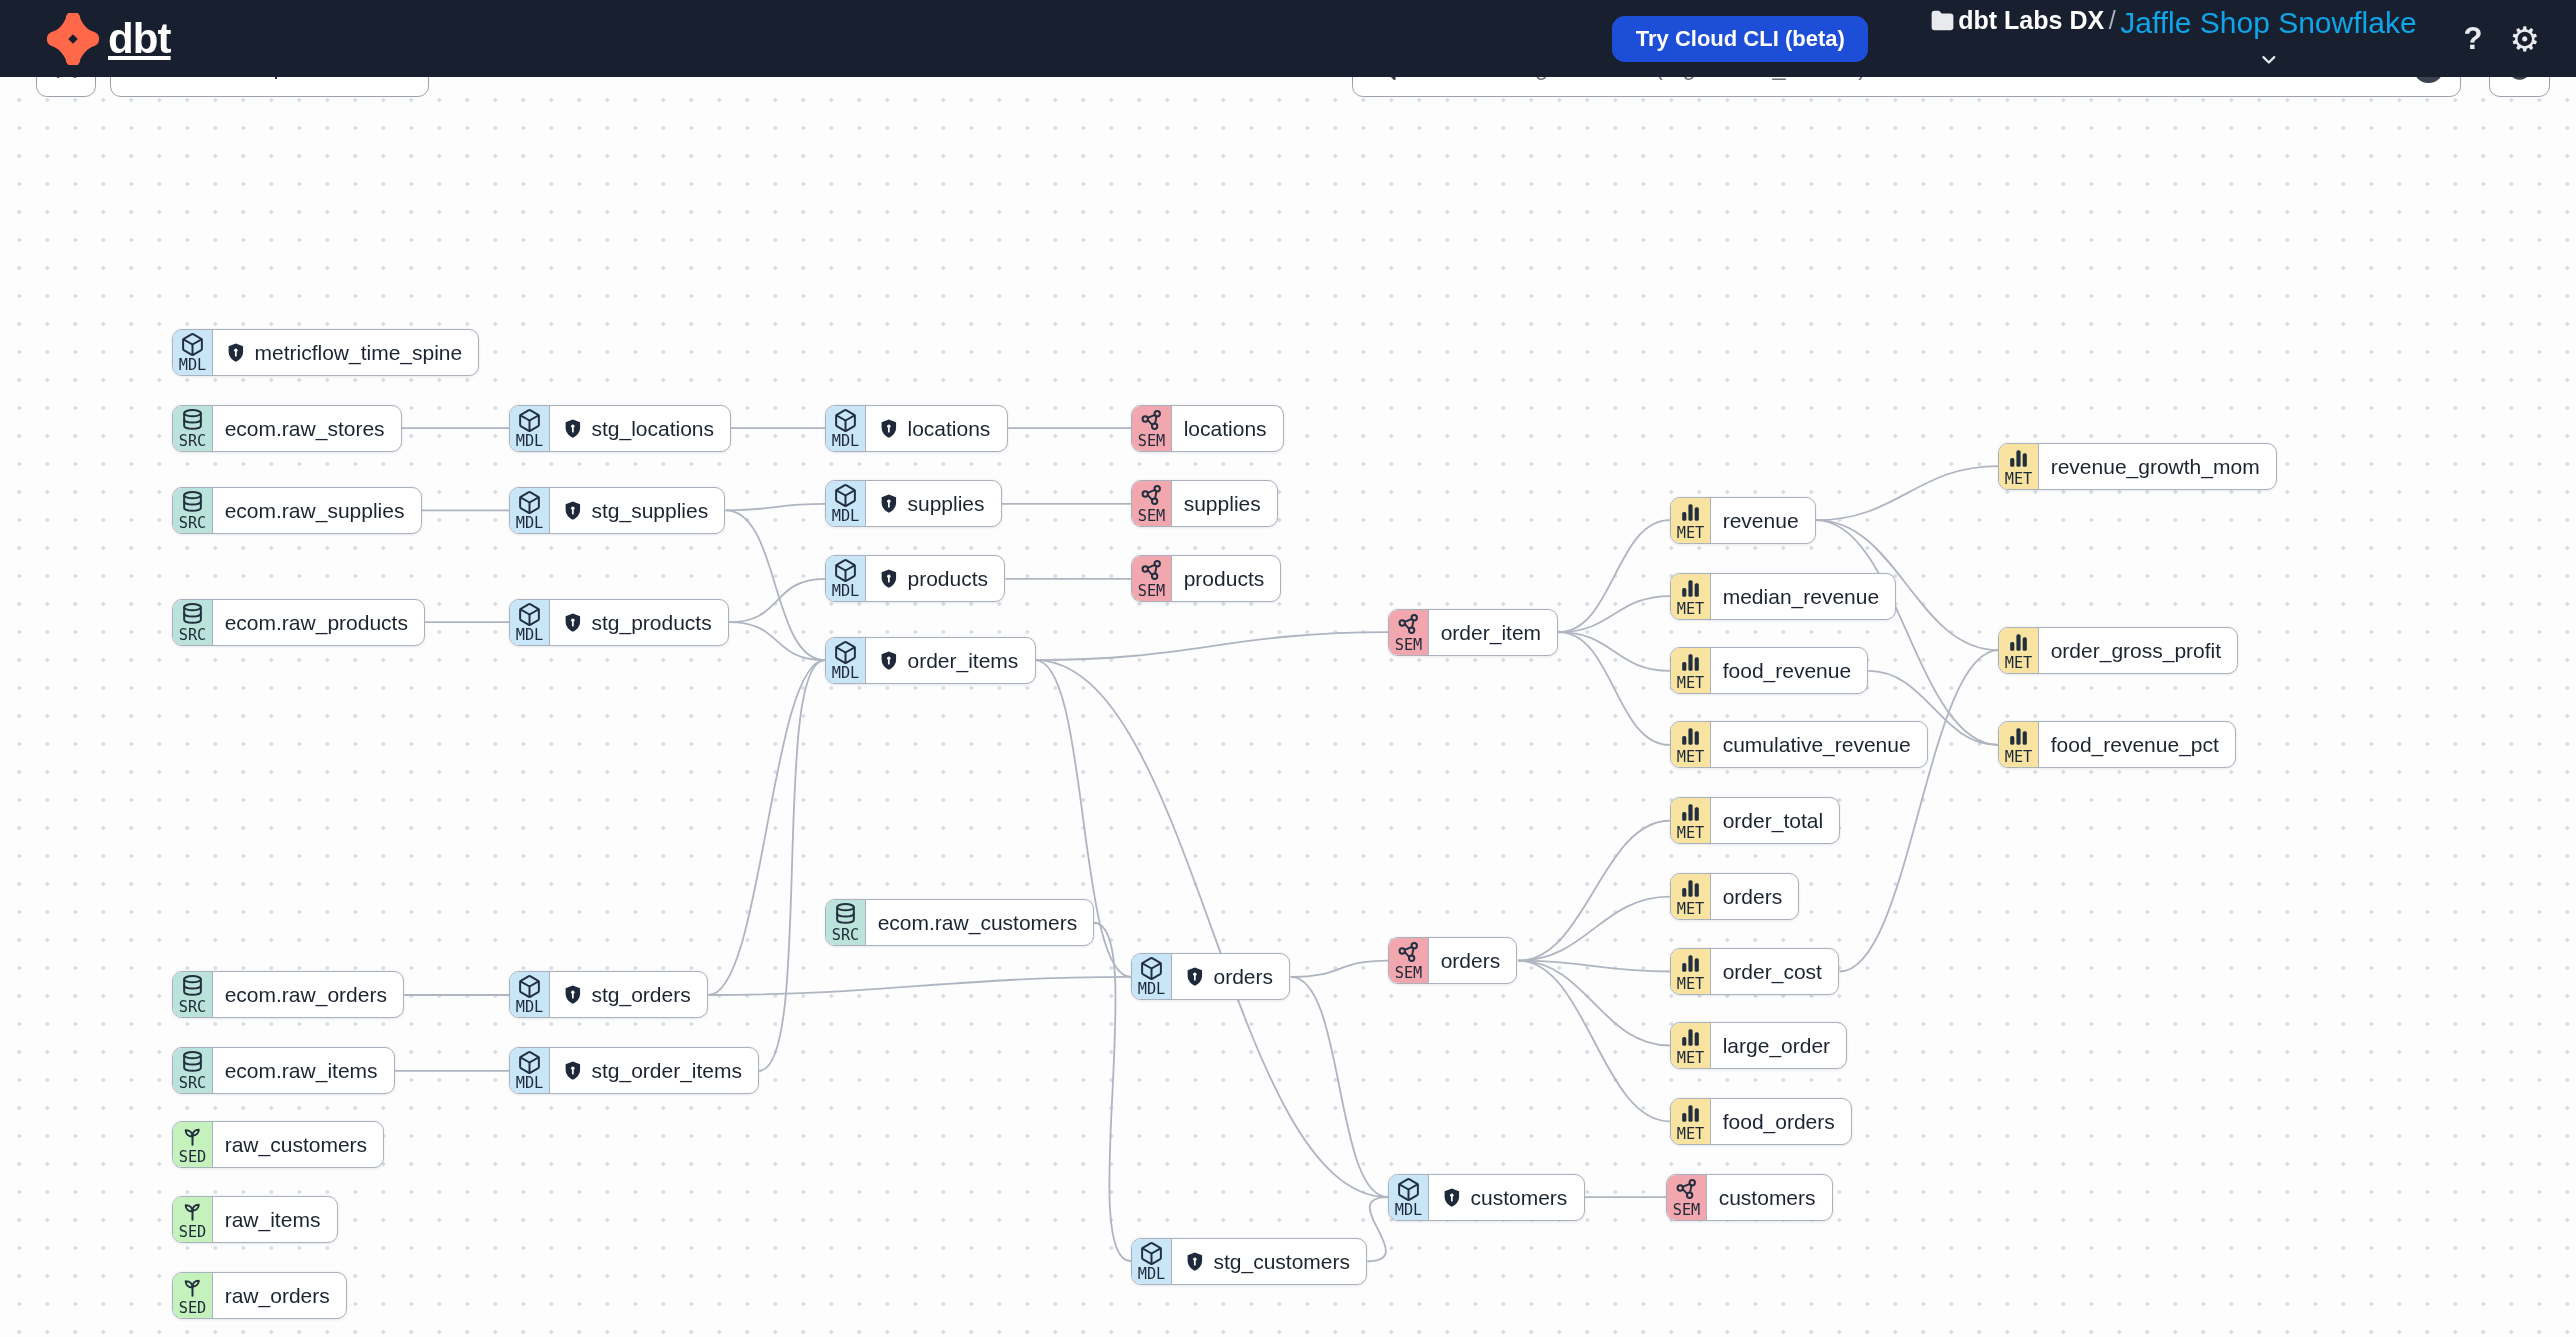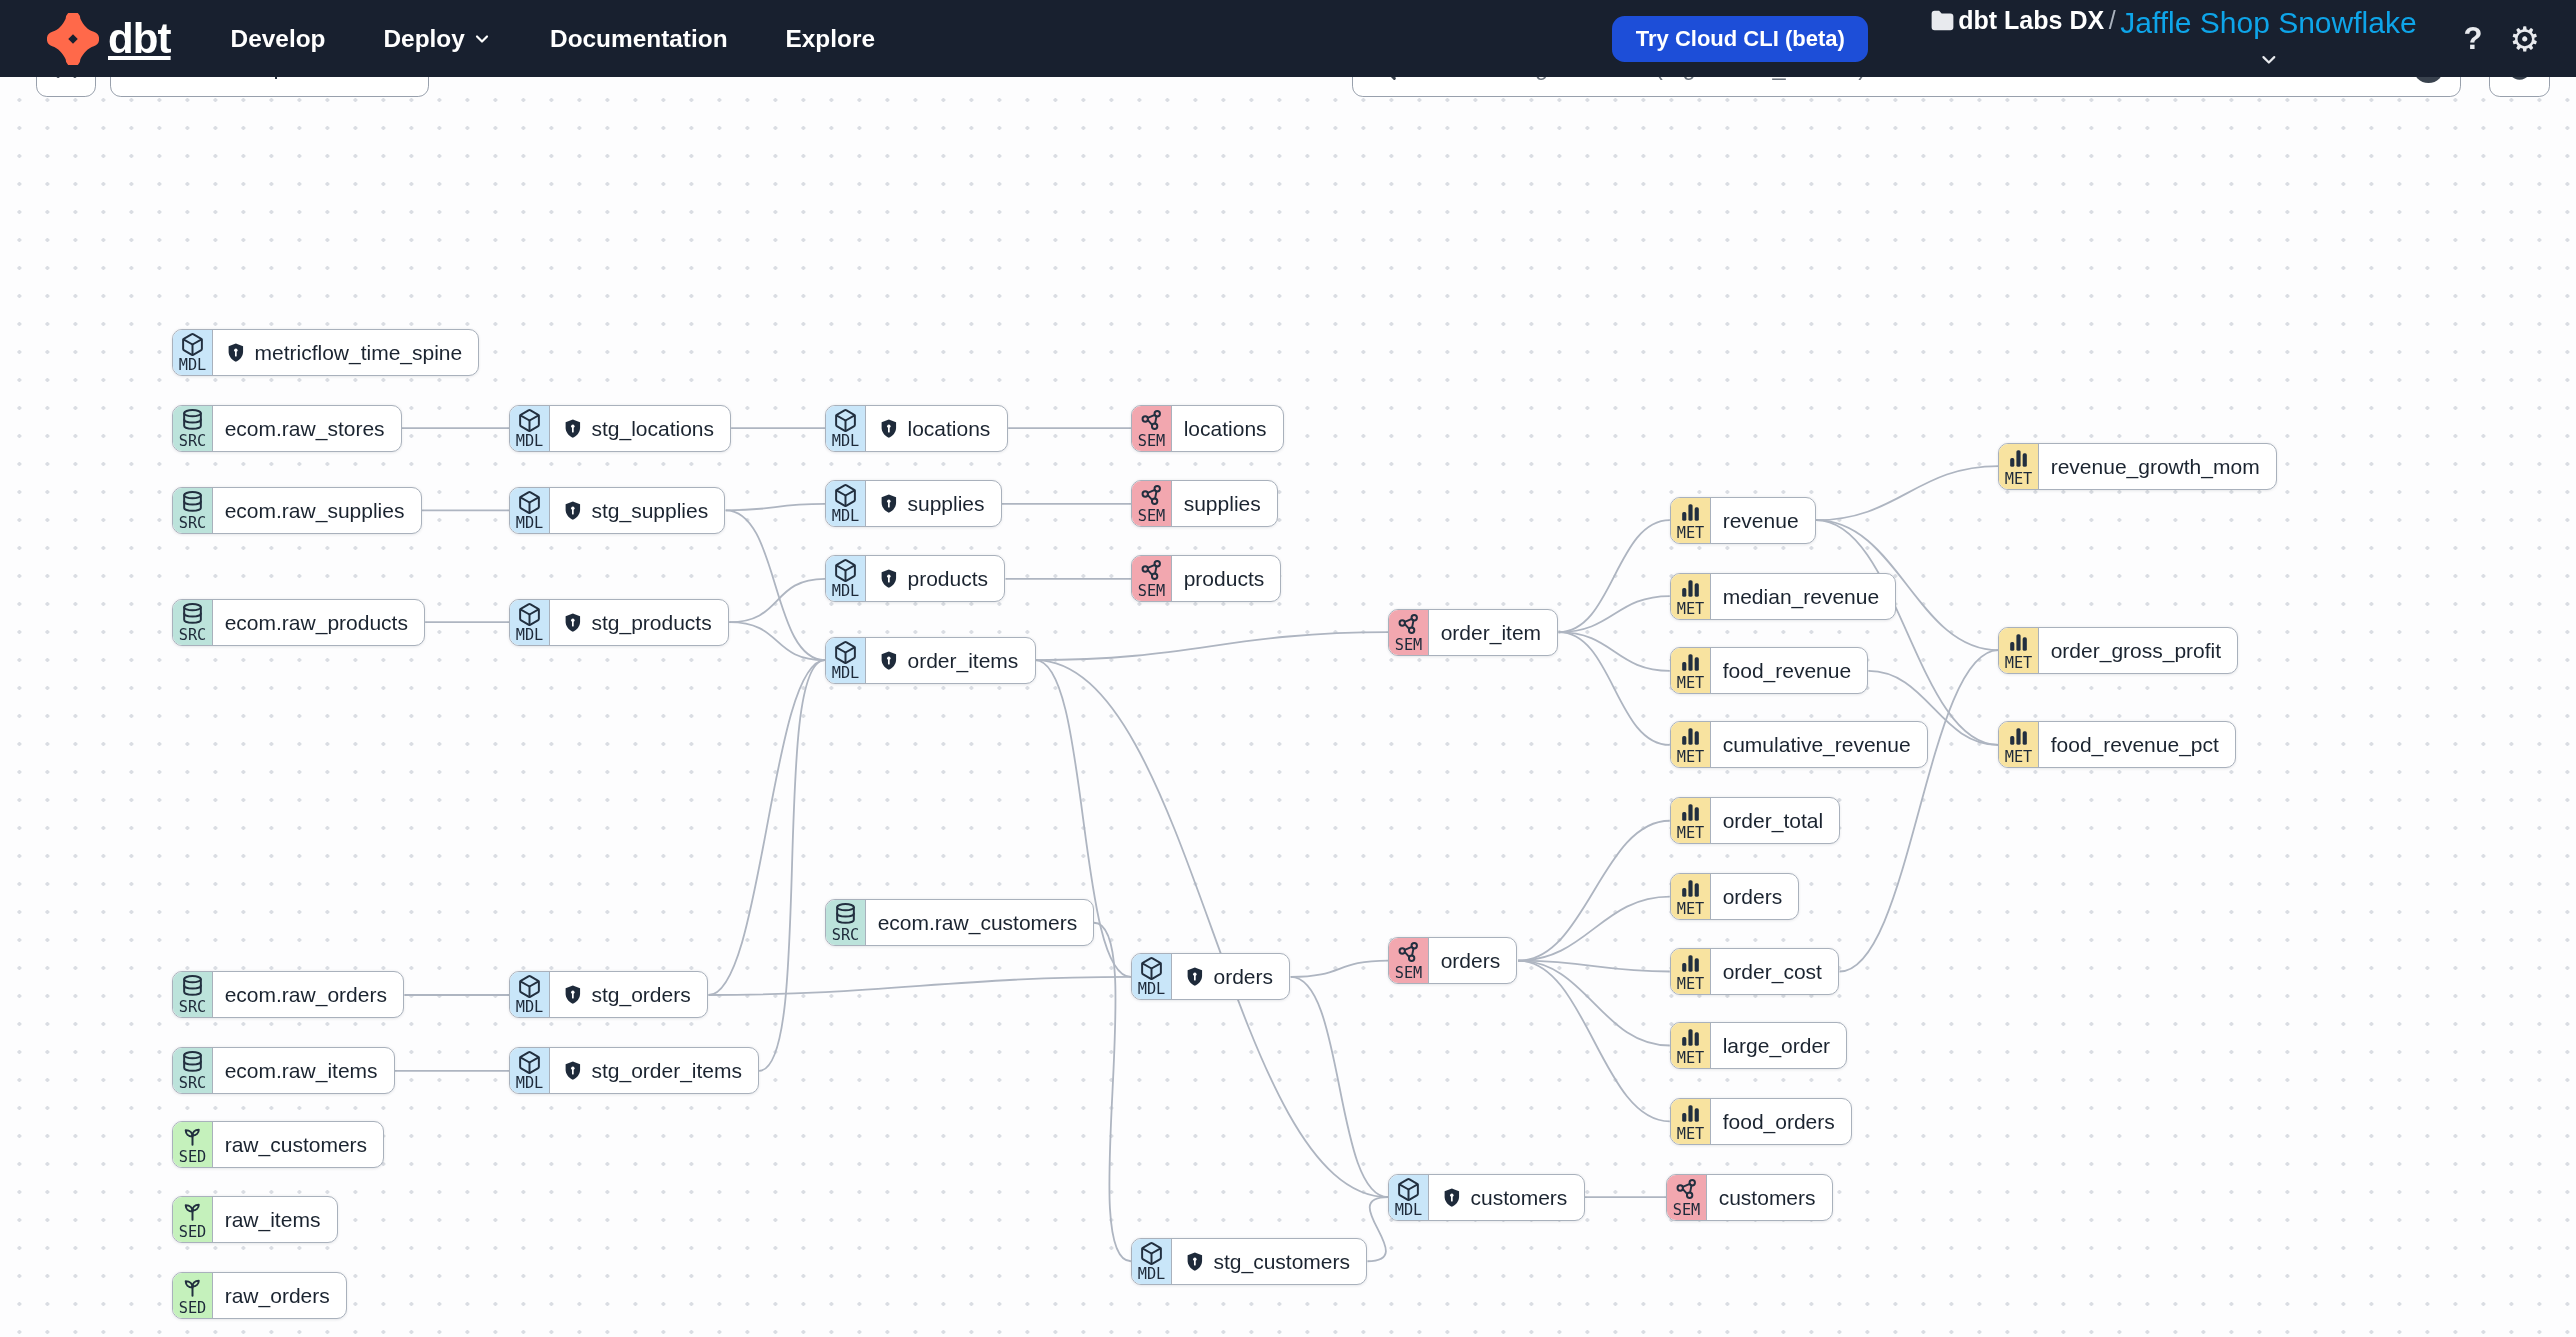--- a/index.html
+++ b/index.html
@@ -63,37 +63,20 @@
 <body>
 
 <div class="navbar">
   <div class="brand">
     <svg width="52" height="52" viewBox="0 0 24 24">
       <path d="M21.6 8.7c-2.7-.9-4.9-3.1-6.2-6.1a3.4 3.4 0 0 0-6.8 0C7.3 5.6 5.1 7.8 2.4 8.7a3.45 3.45 0 0 0 0 6.6c2.7.9 4.9 3.1 6.2 6.1a3.4 3.4 0 0 0 6.8 0c1.3-3 3.5-5.2 6.2-6.1a3.45 3.45 0 0 0 0-6.6z" fill="#FF694A"></path>
       <path d="M12 9.8l2.2 2.2L12 14.2 9.8 12z" fill="#18202F"></path>
     </svg>
     <span class="brand-text">dbt</span>
   </div>
-  <div class="nav-links">
-    <span class="nav-link">
-        <span>Develop</span>
-      </span>
-    <span class="nav-link">
-        <span>Deploy</span>
-      <svg width="20" height="20" viewBox="0 0 24 24" fill="none" stroke="#fff" stroke-width="2.6" stroke-linecap="round" stroke-linejoin="round">
-          <polyline points="6 9 12 15 18 9"></polyline>
-        </svg>
-    </span>
-    <span class="nav-link">
-        <span>Documentation</span>
-      </span>
-    <span class="nav-link">
-        <span>Explore</span>
-      </span>
-  </div>
   <div class="nav-right">
     <button class="cta-btn">Try Cloud CLI (beta)</button>
     <div class="workspace">
       <svg class="ws-folder" width="29" height="29" viewBox="0 0 24 24">
         <path d="M3 6.5A2.5 2.5 0 0 1 5.5 4h3.7l2.1 2.2h7.2A2.5 2.5 0 0 1 21 8.7v8.8a2.5 2.5 0 0 1-2.5 2.5h-13A2.5 2.5 0 0 1 3 17.5z" fill="#E8EAEE"></path>
       </svg>
       <span class="ws-account">dbt Labs DX</span>
       <span class="ws-sep">/</span>
       <span class="ws-project">
         <span>Jaffle Shop Snowflake</span>

